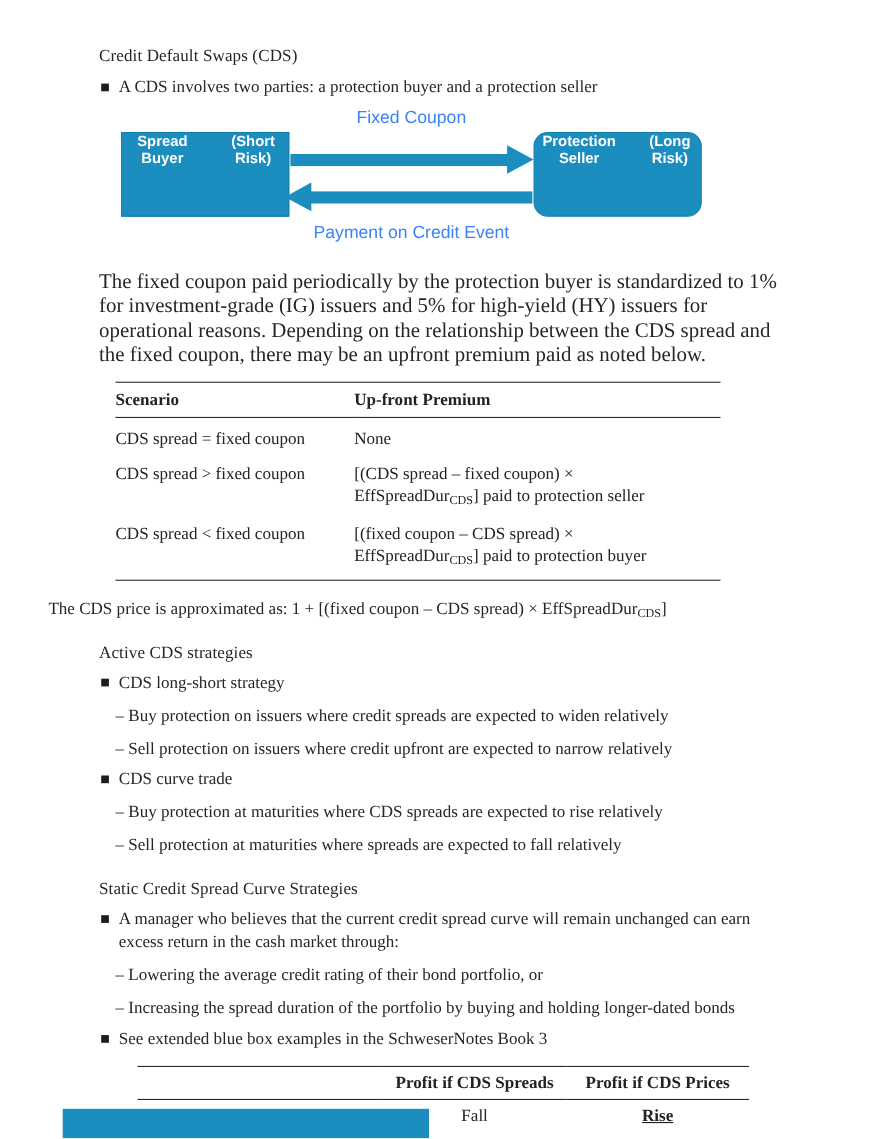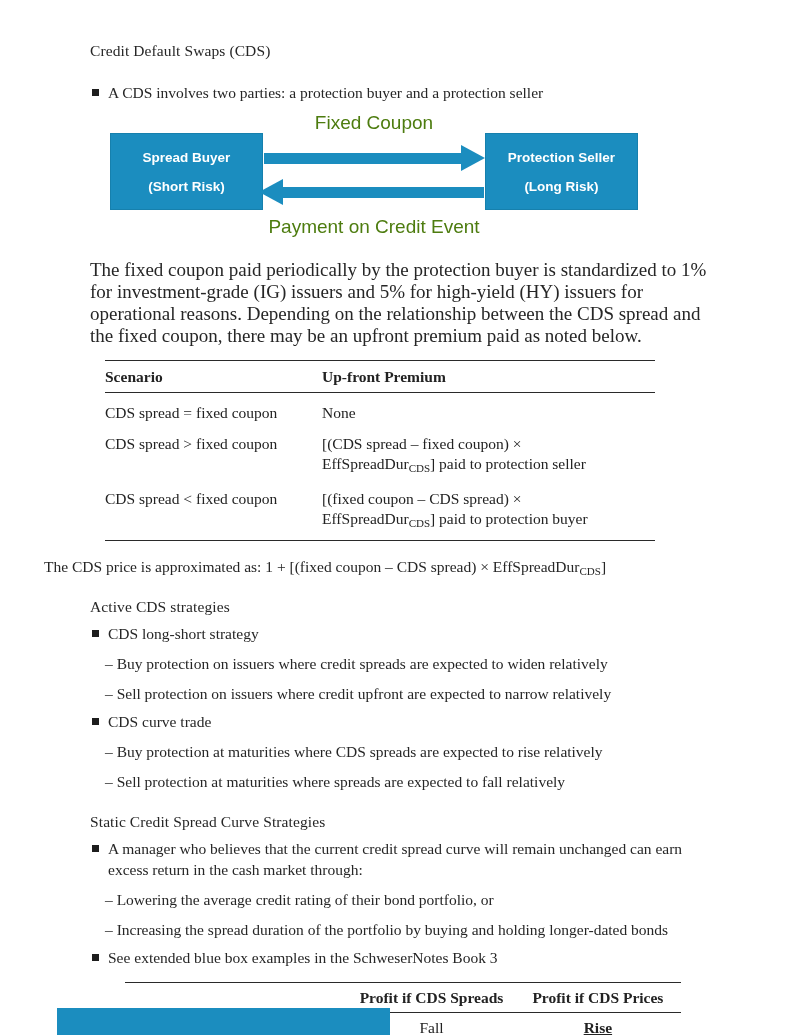--- a/index.html
+++ b/index.html
@@ -14,52 +14,52 @@
     width:800px; height:1035px;
     background:#ffffff;
     overflow:hidden;
     padding-top:42px;
   }
   .blk { margin-left:90px; margin-right:72px; }
   .h {
     font-size:15.5px; font-weight:normal; letter-spacing:0.1px;
     color:#262626;
   }
-  .title { margin-bottom:22px; }
+  .title { margin-bottom:9px; }
 
   
   .bullet-row { display:flex; align-items:flex-start; margin-top:7px; }
   .sq {
     flex:0 0 auto; width:7px; height:7px; background:#1d1d1d;
     margin:7px 9px 0 2px;
   }
   .btxt { font-size:15.5px; line-height:21px; }
   .sub {
     font-size:15.5px; line-height:21px;
     padding-left:31px; text-indent:-16px;
     margin-top:9px;
   }
 
   
   .diagram { position:relative; width:800px; height:132px; margin-top:9px; }
   .arrow-label {
     position:absolute; left:0; width:748px; text-align:center;
-    font-family:"Liberation Sans", sans-serif; font-size:19px; color:#4d7c0f;
+    font-family:"Liberation Sans", sans-serif; font-size:16px; color:#3b82f6;
   }
   .arrow-label.top { top:0; }
   .arrow-label.bottom { top:104px; }
   .dbox {
     position:absolute; top:21px; width:153px; height:77px;
     background:#1b8dbf; border:1px solid #1680ad;
     color:#ffffff; font-family:"Liberation Sans", sans-serif;
     font-size:13.5px; font-weight:bold; text-align:center;
-    display:flex; flex-direction:column; justify-content:center; gap:14px;
+    display:flex; flex-direction:row; justify-content:center; gap:14px;
   }
   .dbox.left { left:110px; }
-  .dbox.right { left:485px; }
+  .dbox.right { left:485px;border-radius:13px; }
   .arr-bar { position:absolute; height:11px; background:#1b8dbf; }
   .arr-bar.top { top:41px; left:264px; width:198px; }
   .arr-bar.bottom { top:75px; left:282px; width:202px; }
   .arr-head { position:absolute; width:0; height:0; }
   .arr-head.right {
     top:33px; left:461px;
     border-top:13px solid transparent; border-bottom:13px solid transparent;
     border-left:24px solid #1b8dbf;
   }
   .arr-head.left {

